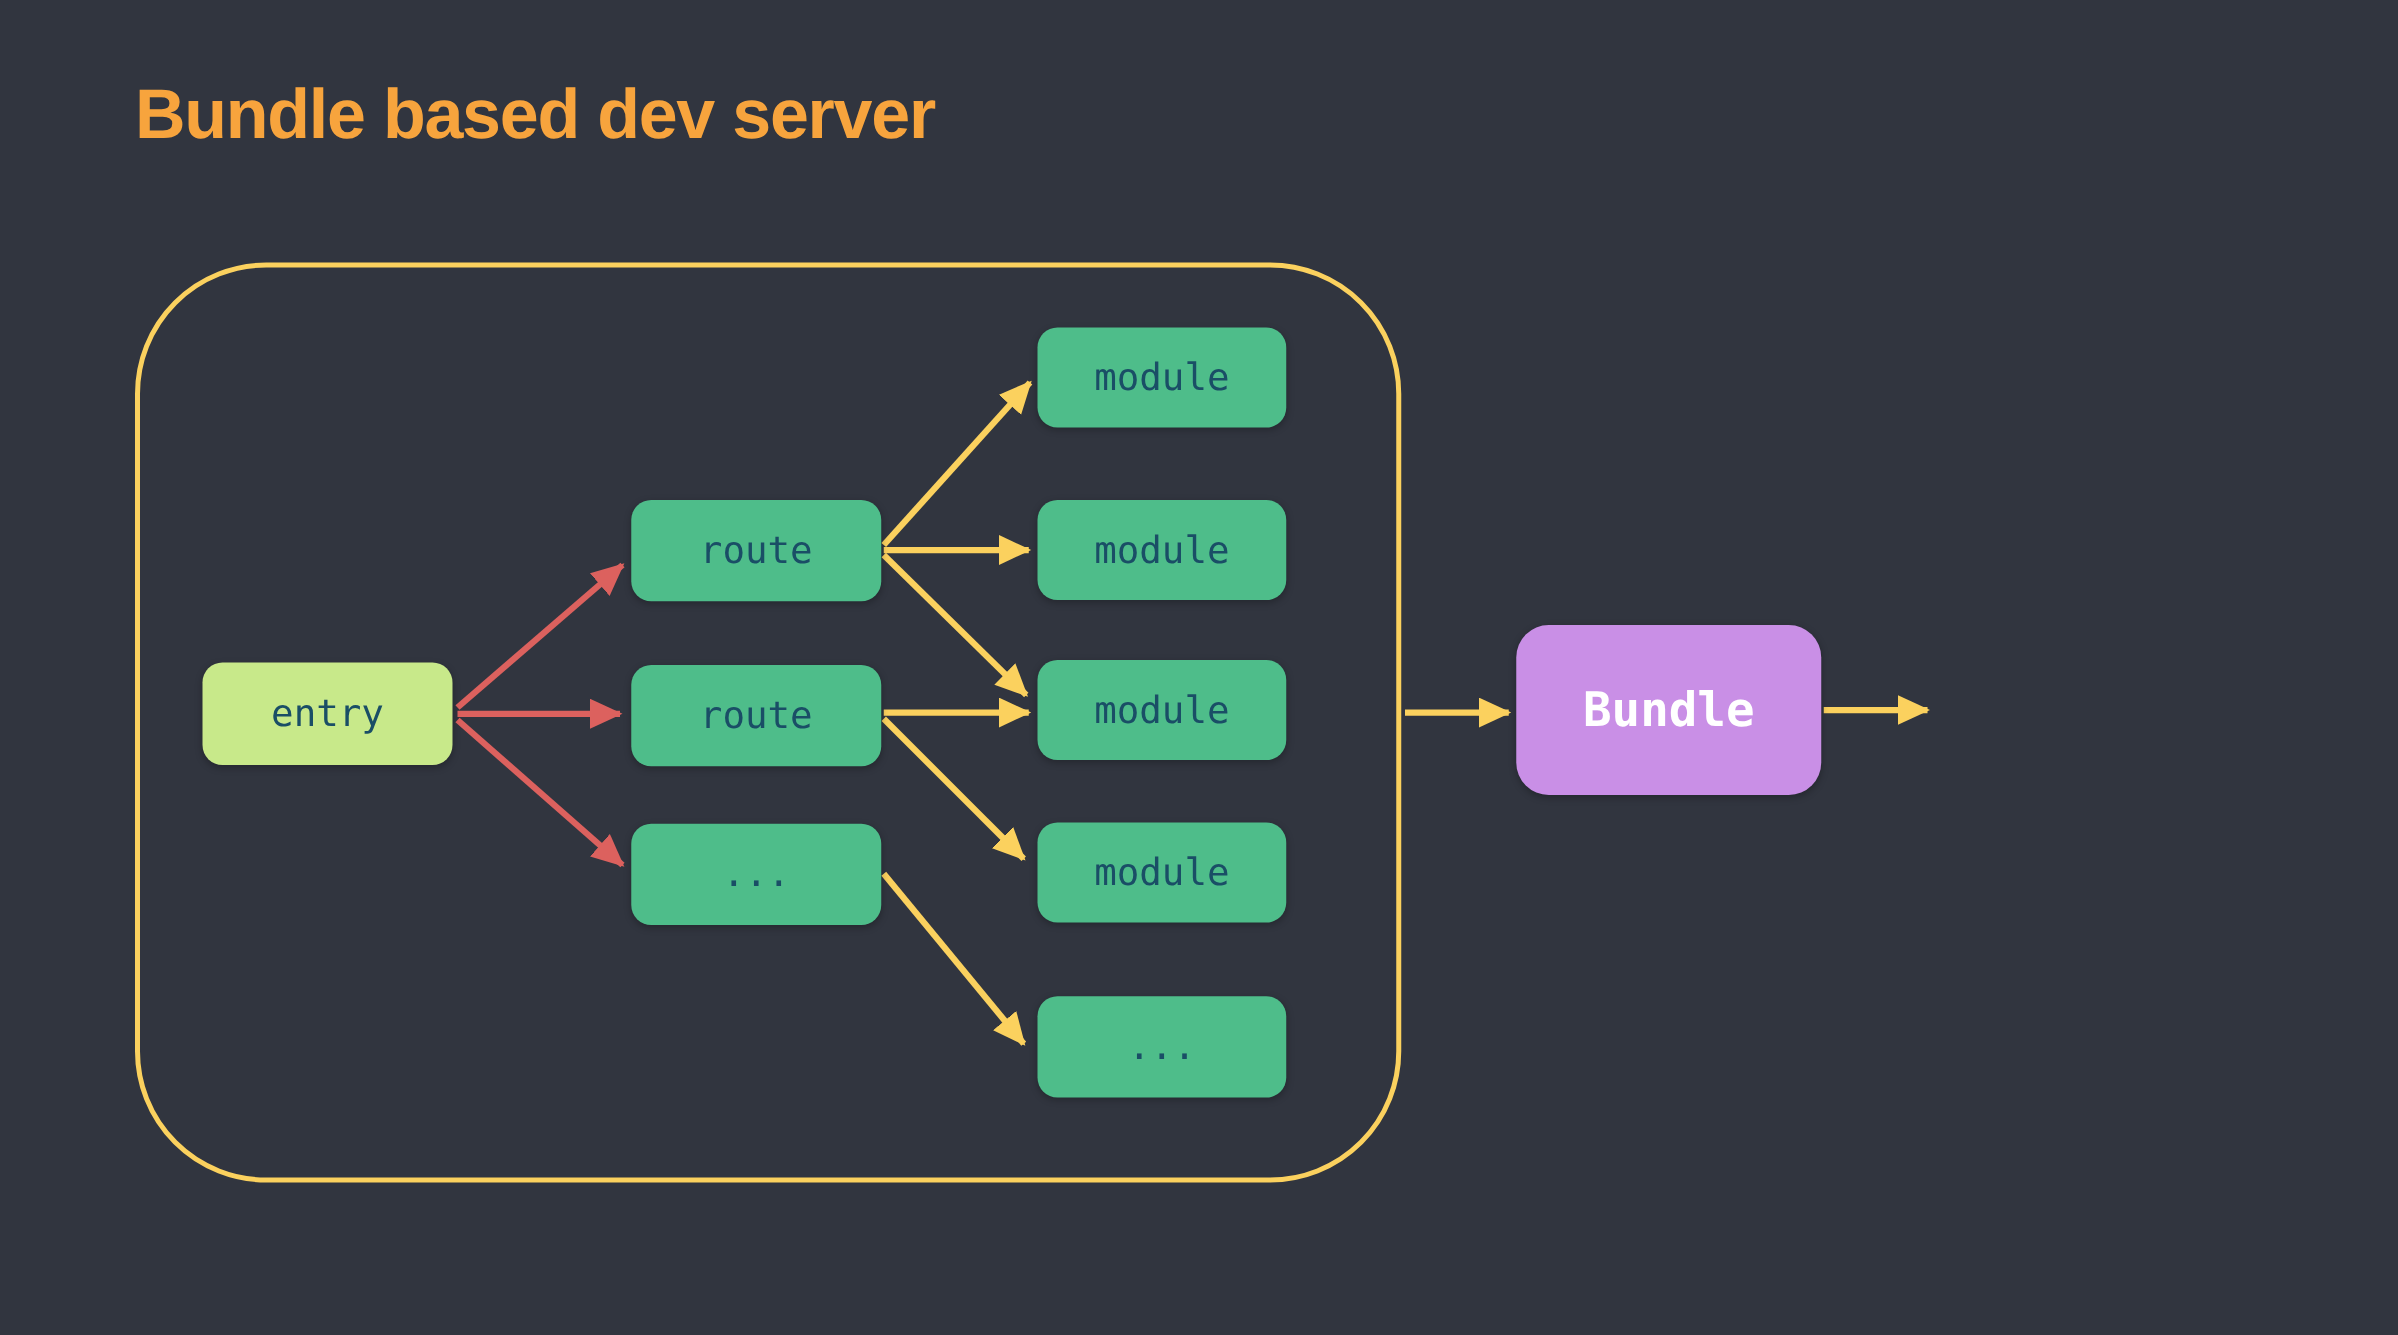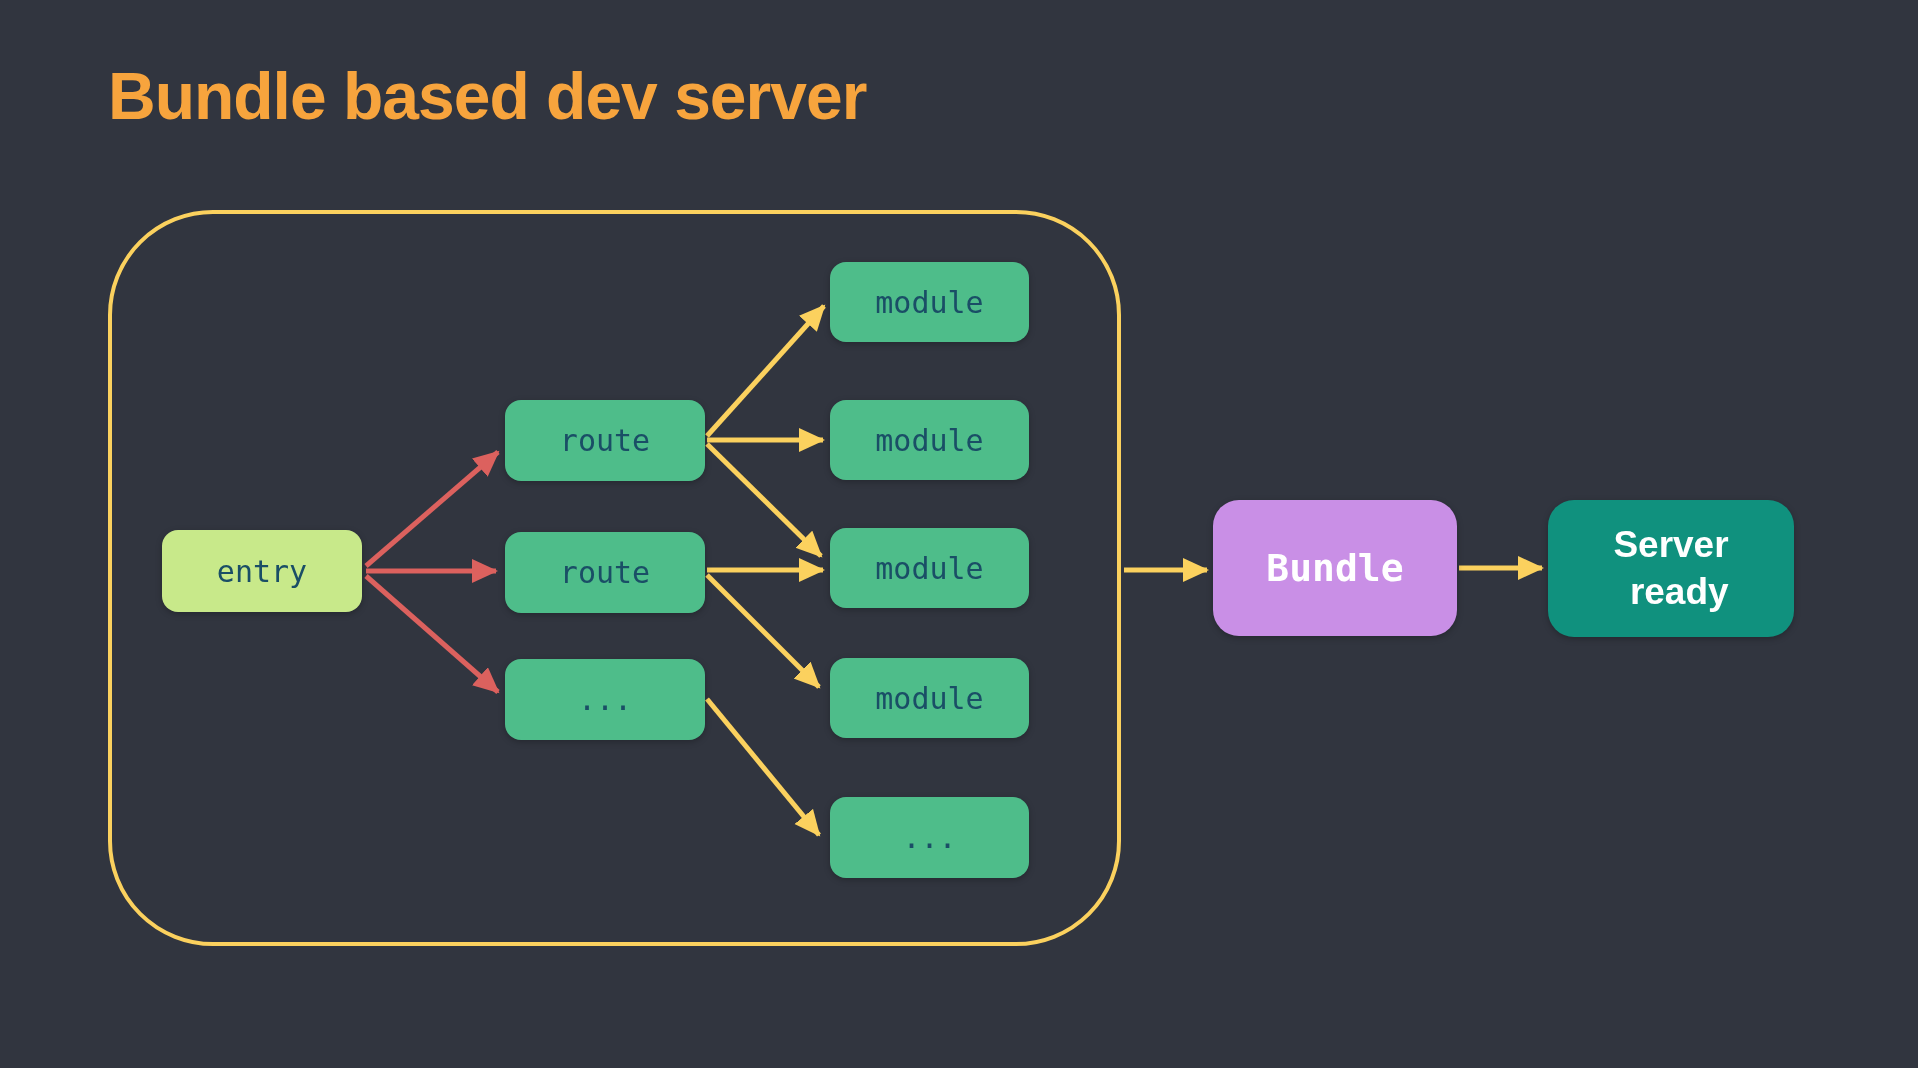--- a/index.html
+++ b/index.html
@@ -13,21 +13,21 @@
     --teal:#10917E;
     --nodetext:#1A4E66;
   }
   *{margin:0;padding:0;box-sizing:border-box;}
   html,body{width:1918px;height:1068px;overflow:hidden;}
   body{background:var(--bg);font-family:"Liberation Sans",sans-serif;}
   .stage{position:relative;width:1918px;height:1068px;background:var(--bg);}
 
   .title{
     position:absolute;left:108px;top:58px;
-    font-size:66px;font-weight:bold;letter-spacing:-1px;
+    font-size:56px;font-weight:bold;letter-spacing:-1px;
     color:var(--title);
   }
 
   .scope{
     position:absolute;left:108px;top:210px;width:1013px;height:736px;
     border:4px solid var(--yellow);border-radius:105px;
     background:transparent;
   }
 
   #arrow-layer{position:absolute;left:0;top:0;width:1918px;height:1068px;}
@@ -97,16 +97,14 @@
   <div class="node n-entry">entry</div>
   <div class="node n-route-1">route</div>
   <div class="node n-route-2">route</div>
   <div class="node n-route-rest">...</div>
   <div class="node n-module-1">module</div>
   <div class="node n-module-2">module</div>
   <div class="node n-module-3">module</div>
   <div class="node n-module-4">module</div>
   <div class="node n-module-rest">...</div>
   <div class="node n-bundle">Bundle</div>
-  <div class="node n-server">Server
-ready</div>
 
 </div>
 
 </body></html>

